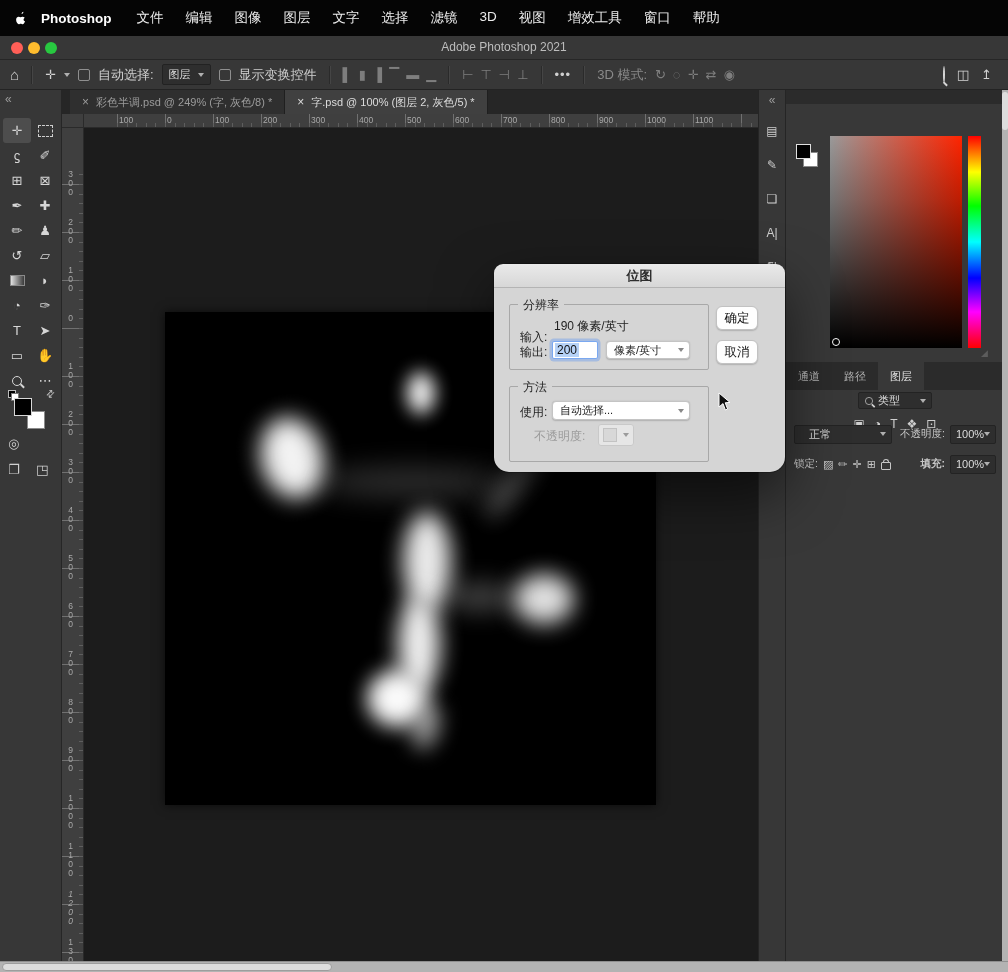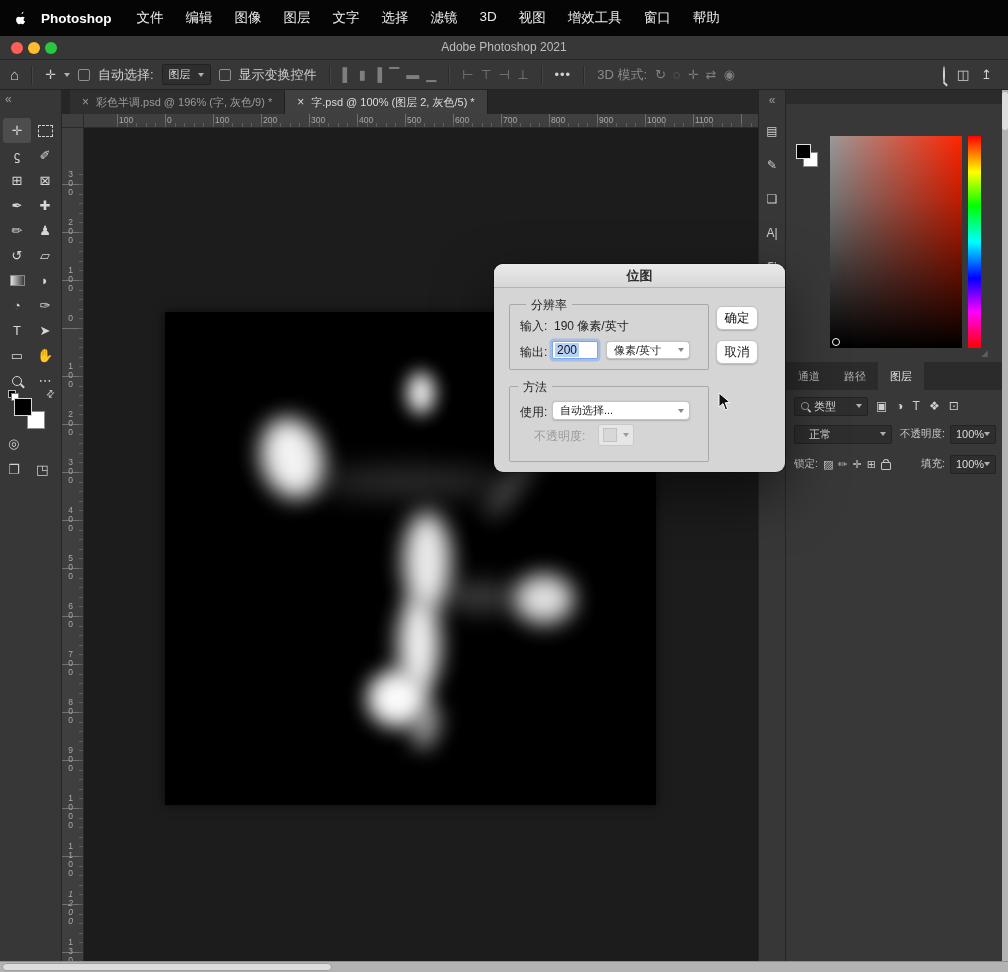--- a/index.html
+++ b/index.html
@@ -83,37 +83,37 @@
   #color-body{position:absolute;left:0;top:40px;width:100%;height:232px;}
   #color-field{position:absolute;left:44px;top:6px;width:132px;height:212px;
     background:linear-gradient(to bottom,rgba(0,0,0,0) 0%,rgba(0,0,0,.25) 30%,#000 100%),linear-gradient(to right,#9a9a9a,#ff2400);}
   #hue-bar{position:absolute;left:182px;top:6px;width:13px;height:212px;
     background:linear-gradient(#f00,#ff0 17%,#0f0 33%,#0ff 50%,#00f 67%,#f0f 83%,#f00);}
   #field-marker{position:absolute;left:46px;top:208px;width:6px;height:6px;border:1px solid #fff;border-radius:50%;}
   #color-mini .b{position:absolute;left:10px;top:14px;width:13px;height:13px;background:#000;border:1px solid #e0e0e0;z-index:2;}
   #color-mini .w{position:absolute;left:17px;top:22px;width:13px;height:13px;background:#fff;border:1px solid #888;}
   #color-grip{position:absolute;right:14px;bottom:4px;color:#5c5c5c;font-size:9px;}
   .panel-row{position:absolute;left:0;width:100%;height:28px;display:flex;align-items:center;box-sizing:border-box;padding:0 6px 0 8px;gap:8px;}
-  #filter-row{top:302px;}
+  #filter-row{top:302px;flex-direction:column;}
   #blend-row{top:330px;gap:0;}
   #lock-row{top:360px;gap:5px;}
   .lp-label{color:#c9c9c9;font-size:10.5px;white-space:nowrap;}
   .lf-icon{color:#cfcfcf;font-size:12px;}
   .lk-icon{color:#c7c7c7;font-size:11px;display:flex;align-items:center;}
   .dd-sm{height:19px;background:#2e2e2e;border:1px solid #232323;border-radius:2px;display:inline-flex;align-items:center;justify-content:space-between;padding:0 5px;color:#ddd;font-size:11px;box-sizing:border-box;}
   #layers-list{position:absolute;left:0;top:390px;width:100%;height:481px;background:#343434;}
   .layer-row{position:relative;height:44px;display:flex;align-items:center;}
   .layer-row.selected{background:#4f4f4f;}
   .eye-wrap{width:30px;height:100%;display:flex;align-items:center;justify-content:center;border-right:1px solid #2c2c2c;box-sizing:border-box;}
   .eye-icon{width:13px;height:9px;border:1px solid #d2d2d2;border-radius:50%;position:relative;}
   .eye-icon::after{content:'';position:absolute;left:3.5px;top:2px;width:4px;height:4px;background:#d2d2d2;border-radius:50%;}
   .layer-thumb{position:relative;width:38px;height:34px;background:#000;border:1px solid #9a9a9a;margin-left:6px;overflow:hidden;flex:none;}
   .layer-name{margin-left:10px;color:#e3e3e3;font-size:11.5px;}
   
-  #dialog{left:494px;top:264px;width:291px;height:208px;background:#d5d5d5;border-radius:9px;z-index:50;
+  #dialog{left:494px;top:264px;width:291px;height:208px;background:#d5d5d5;border-radius:15px;z-index:50;
           box-shadow:0 22px 55px rgba(0,0,0,.55),0 0 0 1px rgba(0,0,0,.22);}
   #dialog-title{position:absolute;left:0;top:0;width:100%;height:24px;border-radius:9px 9px 0 0;
           background:linear-gradient(#eaeaea,#d7d7d7);border-bottom:1px solid #b4b4b4;box-sizing:border-box;
           text-align:center;line-height:23px;font-size:13px;font-weight:bold;color:#2d2d2d;}
   .dlg-group{position:absolute;border:1px solid #a8a8a8;border-radius:2px;}
   .dlg-group-label{position:absolute;background:#d5d5d5;padding:0 5px;font-size:12px;color:#1f1f1f;}
   .dlg-text{position:absolute;font-size:12px;color:#1f1f1f;white-space:nowrap;}
   .dlg-text.dim{color:#9b9b9b;}
   #res-output-field{position:absolute;left:58px;top:77px;width:46px;height:18px;background:#fff;border:1px solid #7aa8f0;border-radius:2px;
           box-shadow:0 0 0 2.5px rgba(96,150,240,.4);display:flex;align-items:center;padding-left:2px;box-sizing:border-box;}
@@ -258,21 +258,21 @@
     </div>
     <div id="tool-extra"></div>
   <span class="tool-extra-icon" style="left: 8px; top: 346px;">◎</span>
       <span class="tool-extra-icon" style="left: 8px; top: 372px;">❐</span>
       <span class="tool-extra-icon" style="left: 36px; top: 372px;">◳</span>
     </div>
 
   <div id="tab-bar" class="abs">
       <div class="doc-tab">
         <span class="tab-close">×</span>
-        <span class="tab-title">彩色半调.psd @ 196% (字, 灰色/9) *</span>
+        <span class="tab-title">彩色半调.psd @ 249% (字, 灰色/8) *</span>
       </div>
       <div class="doc-tab active">
         <span class="tab-close">×</span>
         <span class="tab-title">字.psd @ 100% (图层 2, 灰色/5) *</span>
       </div>
     </div>
 
   <div id="ruler-corner" class="abs"></div>
   <div id="h-ruler" class="abs">
       <span class="h-num" style="left: 35px;">100</span>
@@ -382,33 +382,33 @@
       <span class="lp-label">锁定:</span>
       <span id="lock-icons" class="icon-group" style="gap:5px;">
           <span class="lk-icon">▨</span>
           <span class="lk-icon">✏</span>
           <span class="lk-icon">✛</span>
           <span class="lk-icon">⊞</span>
           <span class="lk-icon">
             <span class="icon-lock"></span>
           </span>
         </span>
-      <span class="lp-label" style="margin-left:auto;">填充:</span>
+      <span class="lp-label" style="margin-left:auto;font-weight:bold;">填充:</span>
       <span class="dd-sm" style="width:46px;">
         <span>100%</span>
         <span class="caret-d"></span>
       </span>
     </div>
   </div>
 
   <div id="dialog" class="abs">
     <div id="dialog-title">位图</div>
     <div class="dlg-group" style="left:15px;top:40px;width:198px;height:64px;"></div>
-    <span class="dlg-group-label" style="left:24px;top:33px;margin-left:8px;">分辨率</span>
-    <span class="dlg-text" style="left:26px;top:54px;">输入:</span>
+    <span class="dlg-group-label" style="left:24px;top:33px;">分辨率</span>
+    <span class="dlg-text" style="left:26px;top:65px;">输入:</span>
     <span class="dlg-text" style="left:60px;top:54px;">190 像素/英寸</span>
     <span class="dlg-text" style="left:26px;top:80px;">输出:</span>
     <div id="res-output-field">
       <span class="sel">200</span>
     </div>
     <div class="mac-pop" style="left:112px;top:77px;width:84px;height:18px;">
       <span>像素/英寸</span>
       <span class="caret-g"></span>
     </div>
     <div class="mac-btn" style="left:222px;top:42px;">确定</div>

